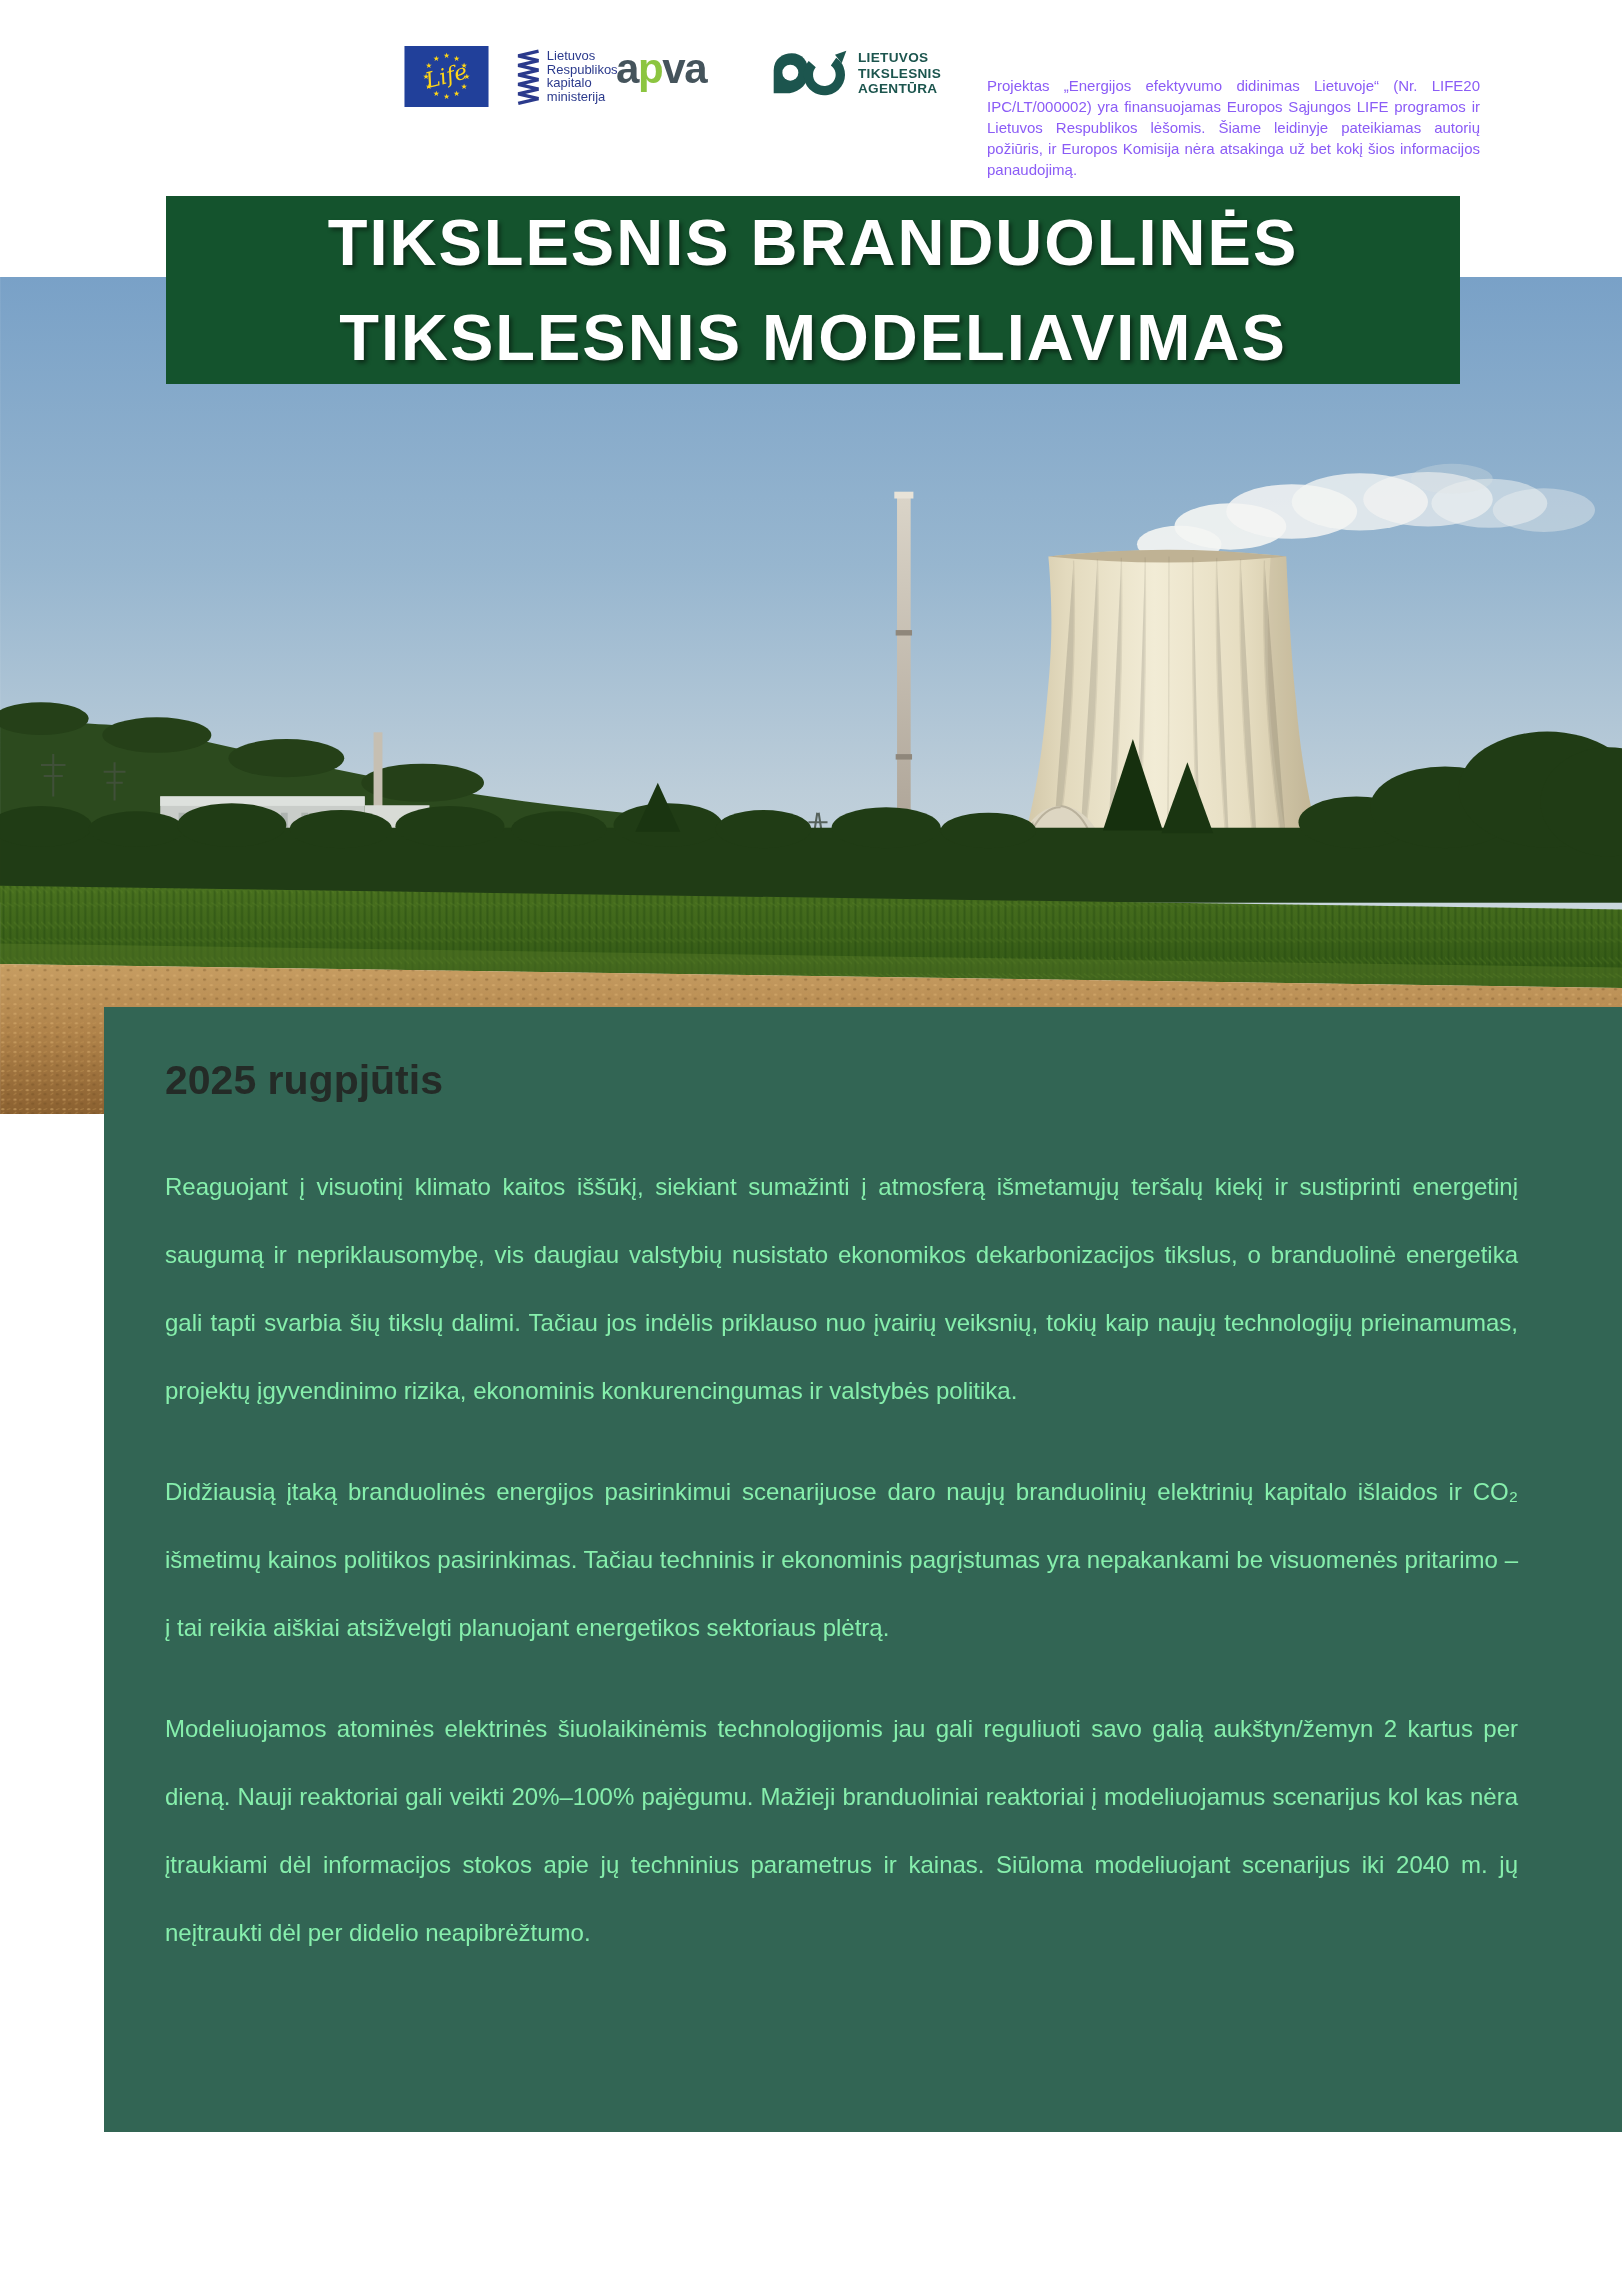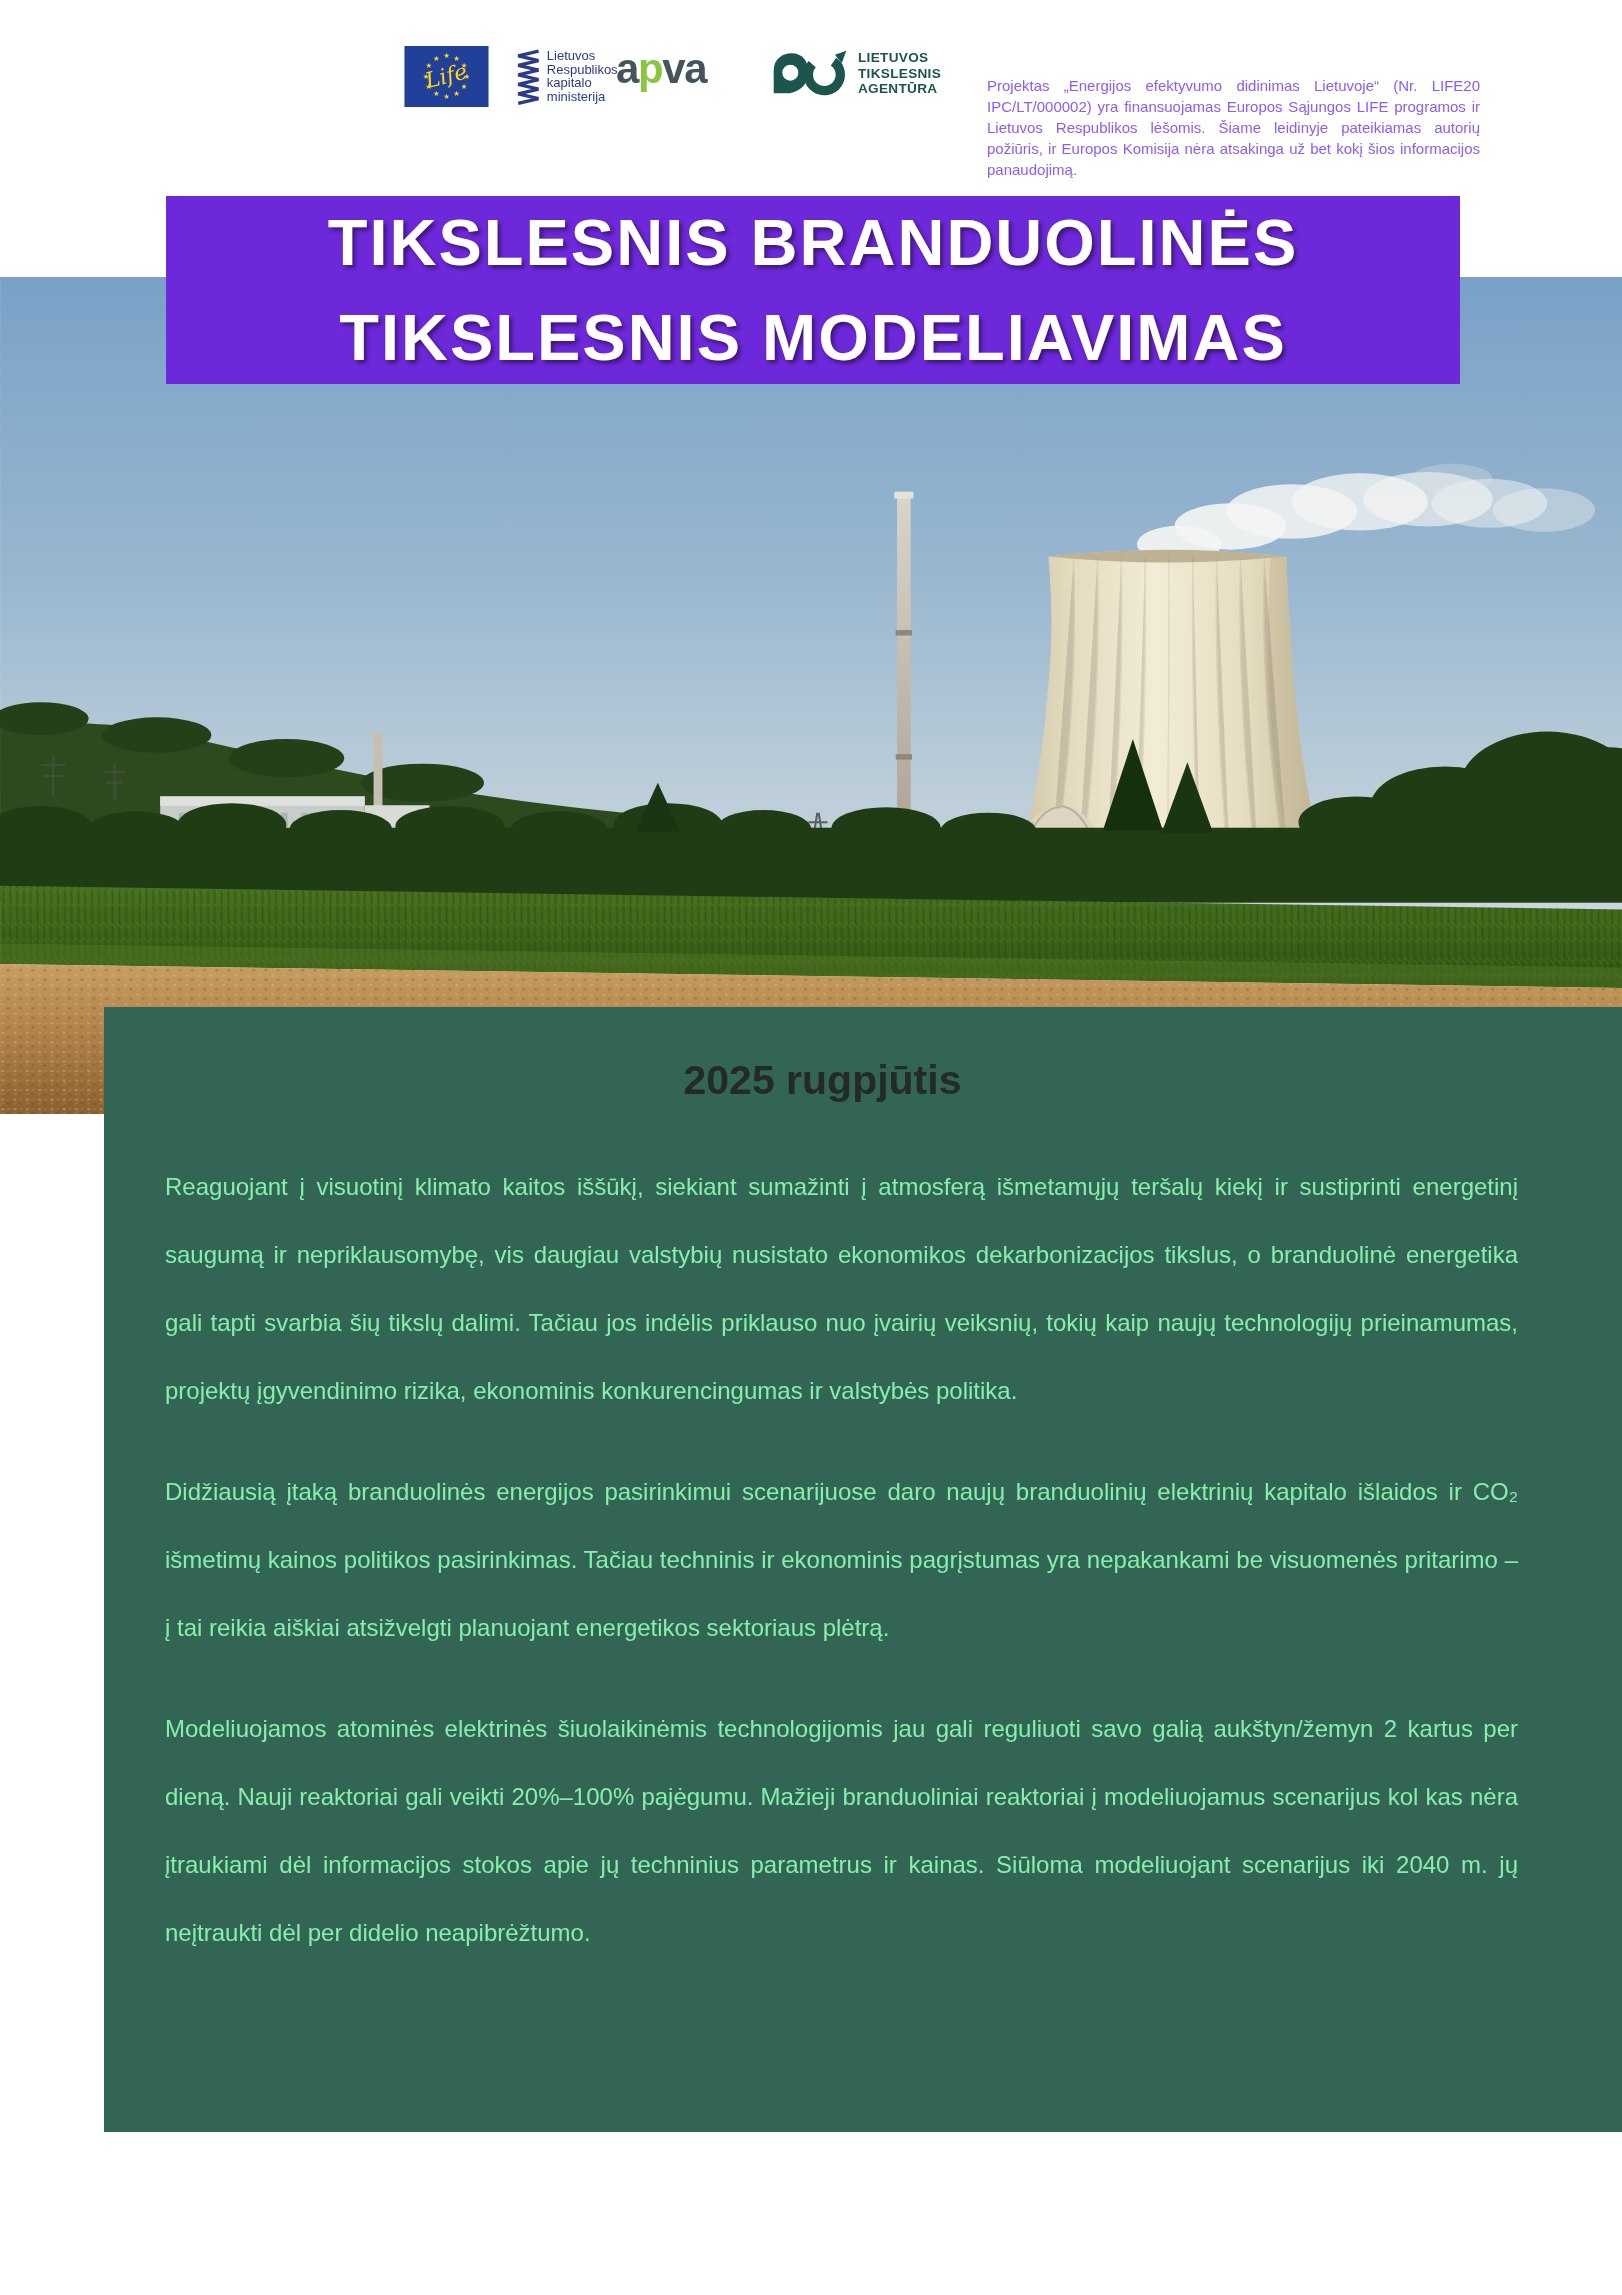--- a/index.html
+++ b/index.html
@@ -16,29 +16,29 @@
   .lea{position:absolute;left:767px;top:50px;display:flex;align-items:flex-start;}
   .lea-text{margin-left:11px;color:#1C554E;font-size:13.6px;line-height:15.7px;font-weight:bold;letter-spacing:0.3px;}
   .disclaimer{position:absolute;left:971px;top:59px;width:493px;margin:16px;
               font-size:15px;line-height:21px;text-align:justify;color:#8b5cf6;}
 
   
   .photo{position:absolute;left:0;top:277px;width:1623px;height:837px;z-index:1;}
   .photo svg{display:block;}
 
   
-  .banner{position:absolute;left:166px;top:196px;width:1294px;height:188px;background:#6d28d9;z-index:3;
+  .banner{position:absolute;left:166px;top:196px;width:1294px;height:188px;background:#14532d;z-index:3;
           display:flex;flex-direction:column;justify-content:center;align-items:center;}
   .banner .line{color:#FFFFFF;font-weight:bold;font-size:65px;line-height:95px;letter-spacing:2px;
                 text-shadow:2.7px 2.7px 4.1px rgba(0,0,0,0.45);white-space:nowrap;}
 
   
   .summary{position:absolute;left:104px;top:1007px;width:1519px;height:1125px;background:#326554;z-index:2;
            box-sizing:border-box;padding:48px 105px 0 61px;color:#243029;}
-  .summary .date{font-size:41px;line-height:50px;font-weight:bold;text-align:center;
+  .summary .date{font-size:41px;line-height:50px;font-weight:bold;text-align:left;
                  padding-right:38px;color:#242B27;}
   .summary h1{margin:-11px 0 0 0;font-size:71px;line-height:75px;font-weight:bold;
               letter-spacing:2.7px;color:#232A26;}
   .summary p{margin:48px 0 0 0;font-size:24px;line-height:68px;text-align:justify;color:#86efac;}
   .summary p + p{margin-top:33px;}
 </style>
 </head>
 <body>
 
 <div class="page">

